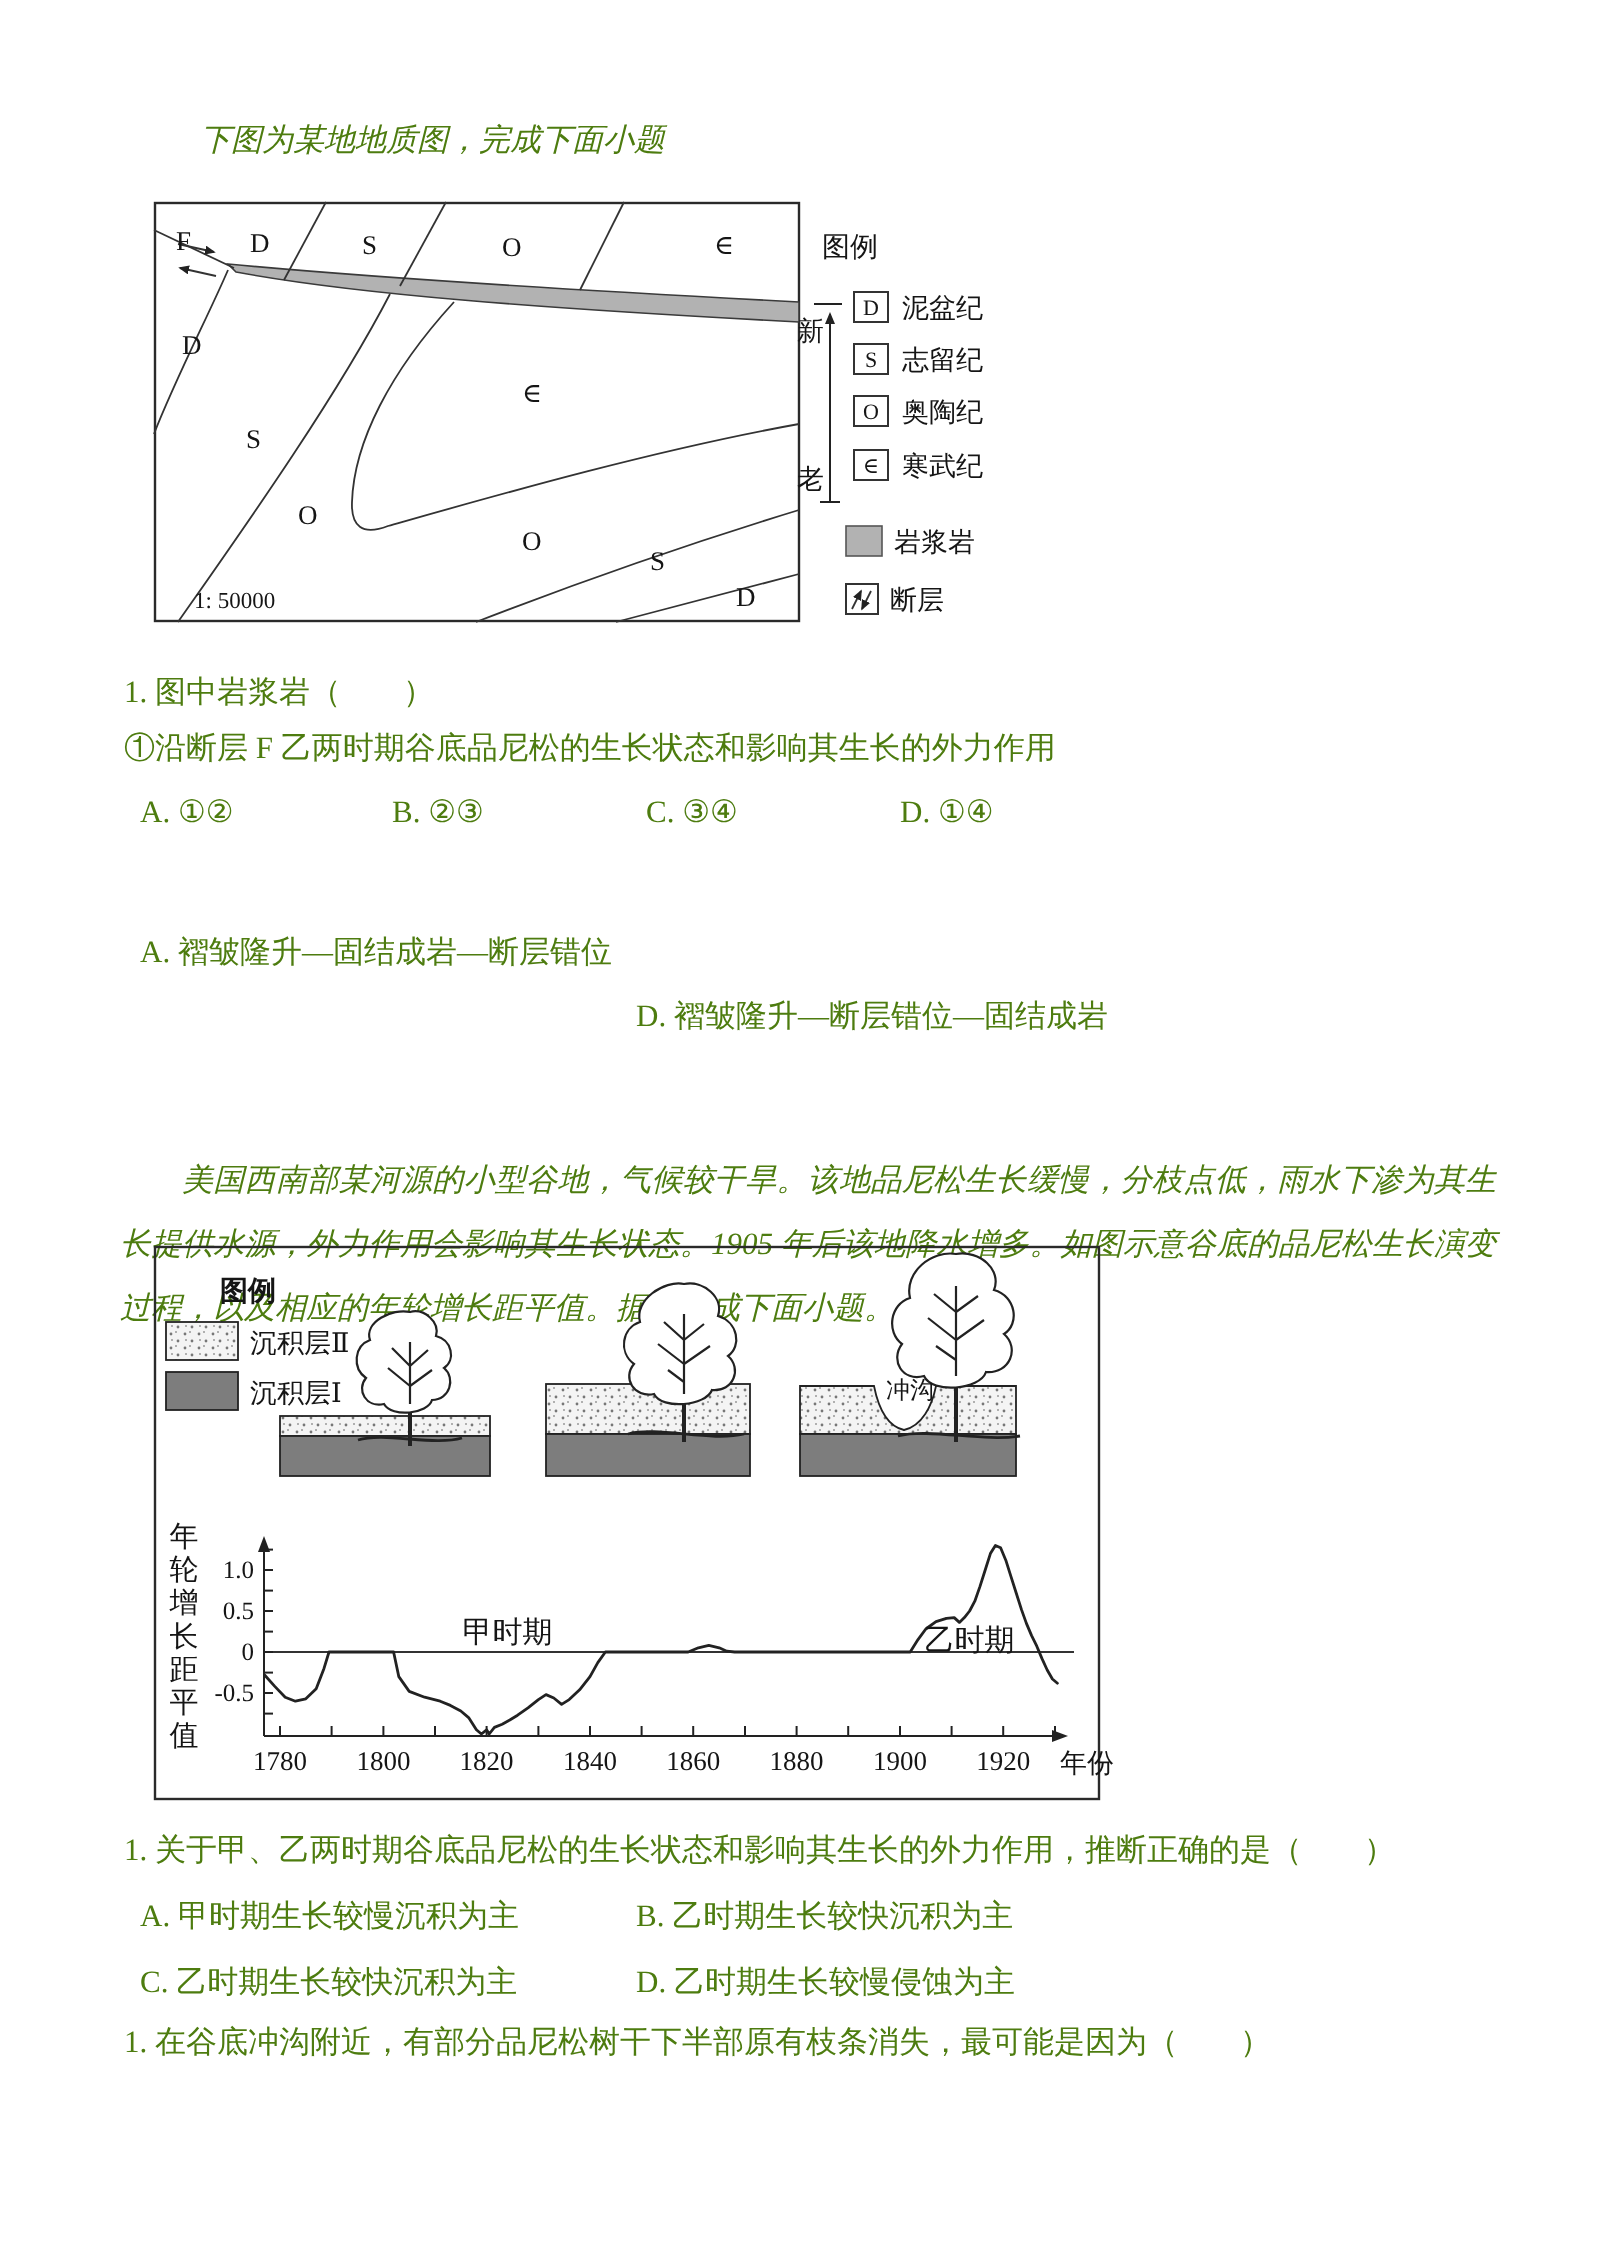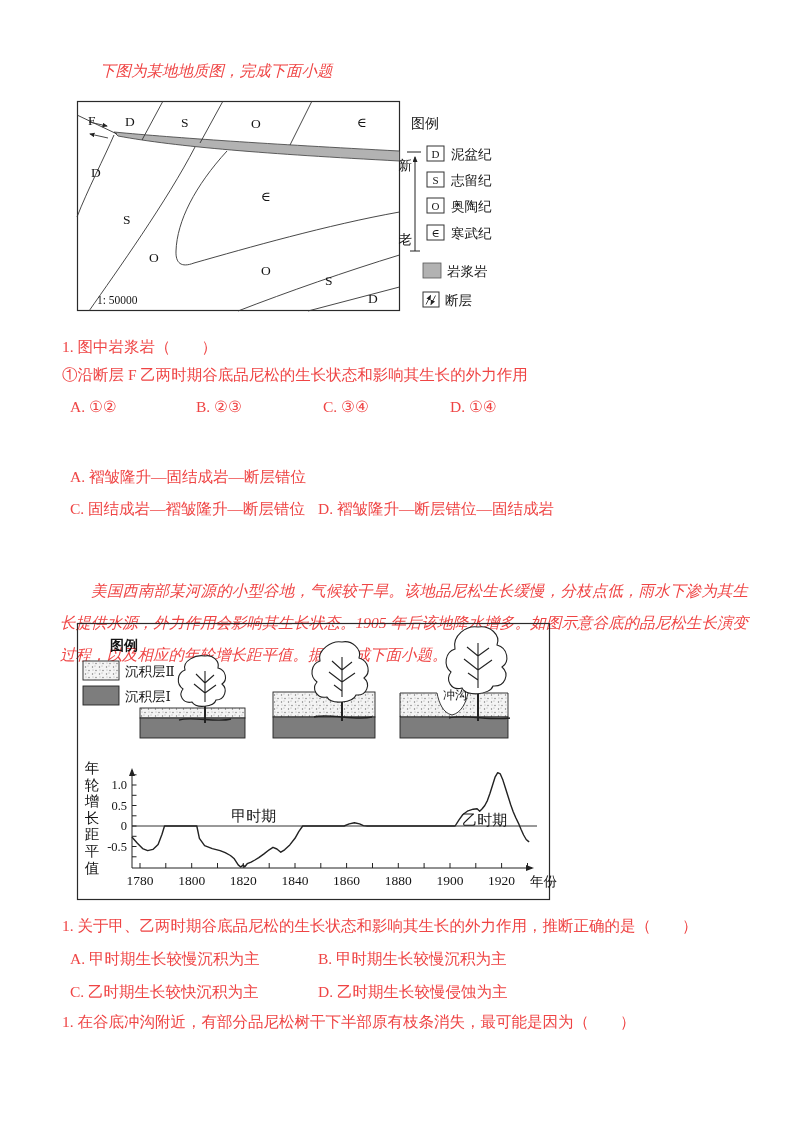--- a/index.html
+++ b/index.html
@@ -1,17 +1,17 @@
 <!DOCTYPE html>
 <html><head>
 <meta charset="utf-8">
 <style>
   html,body{margin:0;padding:0;background:#fff;}
   .page{position:relative;width:800px;height:1131px;background:#ffffff;overflow:hidden;
-        font-family:"Liberation Serif","DejaVu Serif",serif;color:#ef4444;}
+        font-family:"Liberation Serif","DejaVu Serif",serif;color:#4d7c0f;}
   .t{position:absolute;white-space:pre;font-size:15.5px;line-height:1.1;}
   .kai{font-style:italic;}
   .passage{position:absolute;left:60px;top:527px;width:688px;font-size:15.5px;line-height:32px;
            text-align:justify;text-indent:2em;font-style:italic;margin-top:48px;}
   svg.fig{position:absolute;overflow:visible;}
   svg text{font-family:"Liberation Serif","DejaVu Serif",serif;fill:#151515;}
   .mborder{fill:none;stroke:#2a2a2a;stroke-width:1.2;}
   .mline{fill:none;stroke:#333;stroke-width:0.9;}
   .band{fill:#b2b2b2;stroke:#3a3a3a;stroke-width:0.8;}
   .munit{font-size:13.5px;}
@@ -134,21 +134,20 @@
   </svg>
 
   <div class="t" style="left:62px;top:338px">1. 图中岩浆岩（　　）</div>
   <div class="t" style="left:62px;top:366px">①沿断层 F 乙两时期谷底品尼松的生长状态和影响其生长的外力作用</div>
   <div class="t" style="left:70px;top:398px">A. ①②</div>
   <div class="t" style="left:196px;top:398px">B. ②③</div>
   <div class="t" style="left:323px;top:398px">C. ③④</div>
   <div class="t" style="left:450px;top:398px">D. ①④</div>
 
   <div class="t" style="left:70px;top:468px">A. 褶皱隆升—固结成岩—断层错位</div>
-  <div class="t" style="left:70px;top:500px">C. 固结成岩—褶皱隆升—断层错位</div>
   <div class="t" style="left:318px;top:500px">D. 褶皱隆升—断层错位—固结成岩</div>
 
   <div class="passage">美国西南部某河源的小型谷地，气候较干旱。该地品尼松生长缓慢，分枝点低，雨水下渗为其生长提供水源，外力作用会影响其生长状态。1905 年后该地降水增多。如图示意谷底的品尼松生长演变过程，以及相应的年轮增长距平值。据此完成下面小题。</div>
 
   <svg class="fig" style="left:77px;top:623px" width="473" height="277" viewBox="0 0 473 277">
     <defs>
       <pattern id="stip" width="7" height="7" patternUnits="userSpaceOnUse">
         <rect width="7" height="7" fill="#f4f4f4"></rect>
         <circle cx="1.5" cy="2" r="0.7" fill="#777"></circle>
         <circle cx="5" cy="5.5" r="0.7" fill="#777"></circle>
@@ -250,19 +249,19 @@
         <text x="15" y="233.0" class="ylabelc" text-anchor="middle">平</text>
         <text x="15" y="249.6" class="ylabelc" text-anchor="middle">值</text>
         <polyline points="55.3,214.5 60.4,220.2 65.6,225.6 70.7,227.6 75.9,226.4 81.1,221.4 85.0,211.2 87.5,203.0 119.8,203.0 122.4,215.3 127.6,222.7 135.3,225.6 143.1,227.6 148.2,229.7 153.4,232.5 157.3,235.8 161.2,241.9 163.7,244.0 166.3,241.9 167.6,244.0 170.2,240.7 174.1,239.1 177.9,237.0 181.8,234.6 187.0,230.9 192.2,226.8 196.0,224.3 199.9,226.0 203.8,229.2 207.6,226.8 212.8,221.9 218.0,215.3 221.9,208.3 225.7,203.0 267.1,203.0 272.2,200.9 277.4,199.7 282.6,200.9 286.4,202.6 290.3,203.0 378.1,203.0 382.0,196.8 385.9,191.5 391.0,187.8 396.2,186.2 400.1,185.8 402.7,188.2 405.2,185.8 407.8,182.5 410.4,177.6 413.0,170.2 415.6,162.0 418.2,153.8 420.7,149.7 423.3,150.9 425.9,157.1 428.5,165.3 431.1,173.5 433.7,181.7 436.2,188.7 438.8,194.8 441.4,200.1 444.0,206.3 446.6,212.0 449.2,216.5 451.7,218.6" class="curve"></polyline>
         <text x="176.7" y="198.0" class="anno" text-anchor="middle">甲时期</text>
         <text x="407.8" y="202.1" class="anno" text-anchor="middle">乙时期</text>
       </g>
   </svg>
 
   <div class="t" style="left:62px;top:917px">1. 关于甲、乙两时期谷底品尼松的生长状态和影响其生长的外力作用，推断正确的是（　　）</div>
   <div class="t" style="left:70px;top:950px">A. 甲时期生长较慢沉积为主</div>
-  <div class="t" style="left:318px;top:950px">B. 甲时期生长较慢沉积为主</div>
+  <div class="t" style="left:318px;top:950px">B. 乙时期生长较快沉积为主</div>
   <div class="t" style="left:70px;top:983px">C. 乙时期生长较快沉积为主</div>
   <div class="t" style="left:318px;top:983px">D. 乙时期生长较慢侵蚀为主</div>
 
   <div class="t" style="left:62px;top:1013px">1. 在谷底冲沟附近，有部分品尼松树干下半部原有枝条消失，最可能是因为（　　）</div>
 
 </div>
 
 </body></html>

